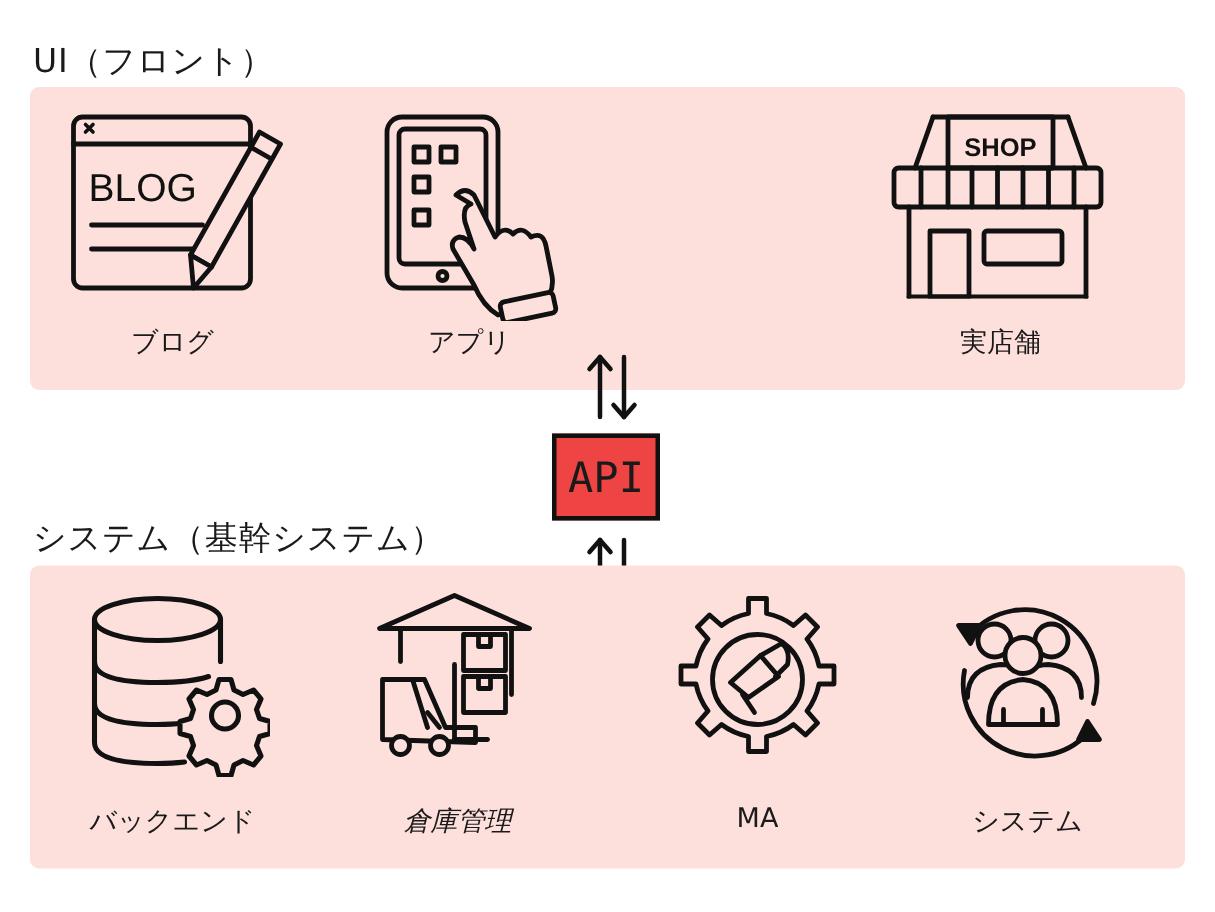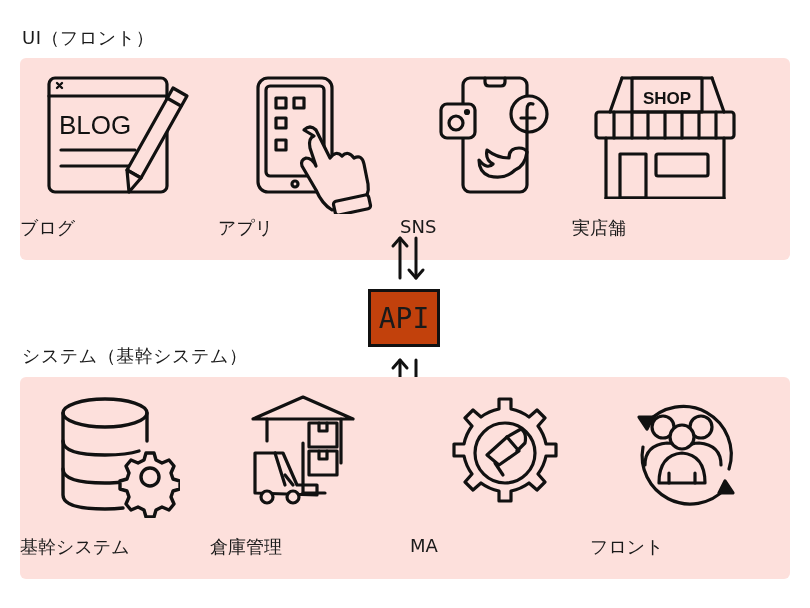--- a/index.html
+++ b/index.html
@@ -1,30 +1,30 @@
 <!DOCTYPE html>
 <html><head>
   <meta charset="utf-8">
   <style>
     html, body { margin: 0; padding: 0; background: #ffffff; }
     body { width: 810px; height: 608px; position: relative; overflow: hidden;
            font-family: "DejaVu Sans", sans-serif; color: #1a1a1a; }
-    .section-title { position: absolute; left: 22px; font-size: 18px; font-weight: 500; letter-spacing: 0.5px; }
+    .section-title { position: absolute; left: 22px; font-size: 22px; font-weight: 500; letter-spacing: 0.5px; }
     #title-front { top: 26px; }
     #title-back { top: 344px; }
     .panel { position: absolute; left: 20px; width: 770px; height: 202px;
              background: #fde0dc; border-radius: 6px; }
     #panel-front { top: 58px; }
     #panel-back { top: 377px; }
     .item { position: absolute; top: 0; width: 190px; height: 202px; }
     .item svg { position: absolute; left: 50%; transform: translateX(-50%); top: 16px; }
-    .item .label { position: absolute; left: 0; right: 0; top: 158px; 
+    .item .label { position: absolute; left: 0; right: 0; top: 158px; text-align: center;
                    font-size: 18px; font-weight: 500; }
     .api-box { position: absolute; left: 368px; top: 289px; width: 72px; height: 58px;
-               border: 3px solid #111; box-sizing: border-box; background: #c2410c;
+               border: 3px solid #111; box-sizing: border-box; background: #ef4444;
                display: flex; align-items: center; justify-content: center;
                font-family: "DejaVu Sans Mono", monospace; font-size: 28px; font-weight: 500; }
     .arrows { position: absolute; left: 390px; width: 36px; height: 48px; }
     #arrows-top { top: 234px; }
     #arrows-bottom { top: 356px; }
   </style>
 </head>
 <body>
 
 <div id="title-front" class="section-title">UI（フロント）</div>
@@ -54,33 +54,20 @@
       <rect x="28" y="24" width="10" height="10"></rect>
       <rect x="46" y="24" width="10" height="10"></rect>
       <rect x="28" y="44" width="10" height="10"></rect>
       <rect x="28" y="66" width="10" height="10"></rect>
       <path d="M56 56 q6 -6 12 0 l14 28 q6 -8 12 -2 q6 -6 12 2 q8 -4 10 6 l4 20 q2 12 -8 20 l-28 6 q-10 -6 -16 -20 l-14 -24 q-2 -6 4 -8 q6 0 10 8 l-6 -18 q-2 -10 4 -12 z" fill="#fde0dc"></path>
       <rect x="86" y="124" width="36" height="14" rx="3" transform="rotate(-12 104 131)" fill="#fde0dc"></rect>
     </svg>
     <div class="label">アプリ</div>
   </div>
 
-  <div class="item" style="left:380px;">
-    <svg width="120" height="125" viewBox="0 0 120 125" fill="none" stroke="#111" stroke-width="3.2" stroke-linecap="round" stroke-linejoin="round">
-      <rect x="28" y="4" width="64" height="114" rx="7"></rect>
-      <path d="M50 4 v4 q0 4 4 4 h12 q4 0 4 -4 v-4"></path>
-      <rect x="6" y="30" width="34" height="34" rx="6" fill="#fde0dc"></rect>
-      <circle cx="21" cy="49" r="7"></circle>
-      <circle cx="32" cy="38" r="1.5" fill="#111"></circle>
-      <circle cx="94" cy="40" r="18" fill="#fde0dc"></circle>
-      <path d="M98 30 q-6 -2 -6 6 v22 M86 44 h14"></path>
-      <path d="M44 86 q8 10 14 4 q-8 -4 -6 -14 q10 8 22 8 q0 -10 10 -10 q6 0 8 4 q-2 14 -12 18 q-10 10 -26 6 q-10 -4 -10 -16 z"></path>
-    </svg>
-    <div class="label">SNS</div>
-  </div>
 
   <div class="item" style="left:552px;">
     <svg width="150" height="125" viewBox="0 0 150 125" fill="none" stroke="#111" stroke-width="3.2" stroke-linecap="round" stroke-linejoin="round">
       <line x1="30" y1="4" x2="120" y2="4"></line>
       <line x1="30" y1="4" x2="18" y2="38"></line>
       <line x1="120" y1="4" x2="132" y2="38"></line>
       <rect x="40" y="4" width="70" height="34"></rect>
       <text x="75" y="30" text-anchor="middle" font-family="Liberation Sans, sans-serif" font-size="17" font-weight="bold" fill="#111" stroke="none">SHOP</text>
       <rect x="4" y="38" width="138" height="26" rx="3"></rect>
       <line x1="22" y1="38" x2="22" y2="64"></line>
@@ -128,24 +115,24 @@
       <path d="M13 20 v82 q0 14 42 14 q10 0 18 -1"></path>
       <path d="M97 20 v28"></path>
       <path d="M13 48 q0 14 42 14 q22 0 34 -4"></path>
       <path d="M13 76 q0 14 42 14 q10 0 16 -1"></path>
       <g transform="translate(100 84)">
         <circle r="9"></circle>
         <path d="M-4 -24 h8 l2 7 l6 3 l7 -3 l5 6 l-3 7 l2 6 l7 2 v8 l-7 2 l-2 6 l3 7 l-5 6 l-7 -3 l-6 3 l-2 7 h-8 l-2 -7 l-6 -3 l-7 3 l-5 -6 l3 -7 l-2 -6 l-7 -2 v-8 l7 -2 l2 -6 l-3 -7 l5 -6 l7 3 l6 -3 z" fill="#fde0dc"></path>
         <circle r="9"></circle>
       </g>
     </svg>
-    <div class="label">基幹システム</div>
+    <div class="label">バックエンド</div>
   </div>
 
-  <div class="item" style="left:190px;">
+  <div class="item" style="left:190px;font-style:italic;">
     <svg width="120" height="125" viewBox="0 0 120 125" fill="none" stroke="#111" stroke-width="3.2" stroke-linecap="round" stroke-linejoin="round">
       <path d="M8 26 L58 4 L108 26 Z" fill="#fde0dc"></path>
       <line x1="22" y1="26" x2="22" y2="48"></line>
       <line x1="96" y1="26" x2="96" y2="70"></line>
       <rect x="64" y="30" width="28" height="24"></rect>
       <path d="M74 30 v8 h8 v-8"></path>
       <rect x="64" y="58" width="28" height="24"></rect>
       <path d="M74 58 v8 h8 v-8"></path>
       <path d="M10 100 v-40 h28 l14 32 h20 v10 z" fill="#fde0dc"></path>
       <line x1="30" y1="60" x2="40" y2="92"></line>
@@ -179,15 +166,15 @@
       <path d="M108 100 l-14 0 l6 -12 z" fill="#111"></path>
       <circle cx="38" cy="34" r="11"></circle>
       <circle cx="76" cy="34" r="11"></circle>
       <path d="M20 72 q0 -20 22 -22 q8 0 12 4"></path>
       <path d="M96 72 q0 -20 -22 -22 q-8 0 -12 4"></path>
       <circle cx="57" cy="44" r="12" fill="#fde0dc"></circle>
       <path d="M34 90 q0 -28 23 -30 q23 2 23 30 z" fill="#fde0dc"></path>
       <line x1="44" y1="80" x2="44" y2="90"></line>
       <line x1="70" y1="80" x2="70" y2="90"></line>
     </svg>
-    <div class="label">フロント</div>
+    <div class="label">システム</div>
   </div>
 </div>
 
 </body></html>

